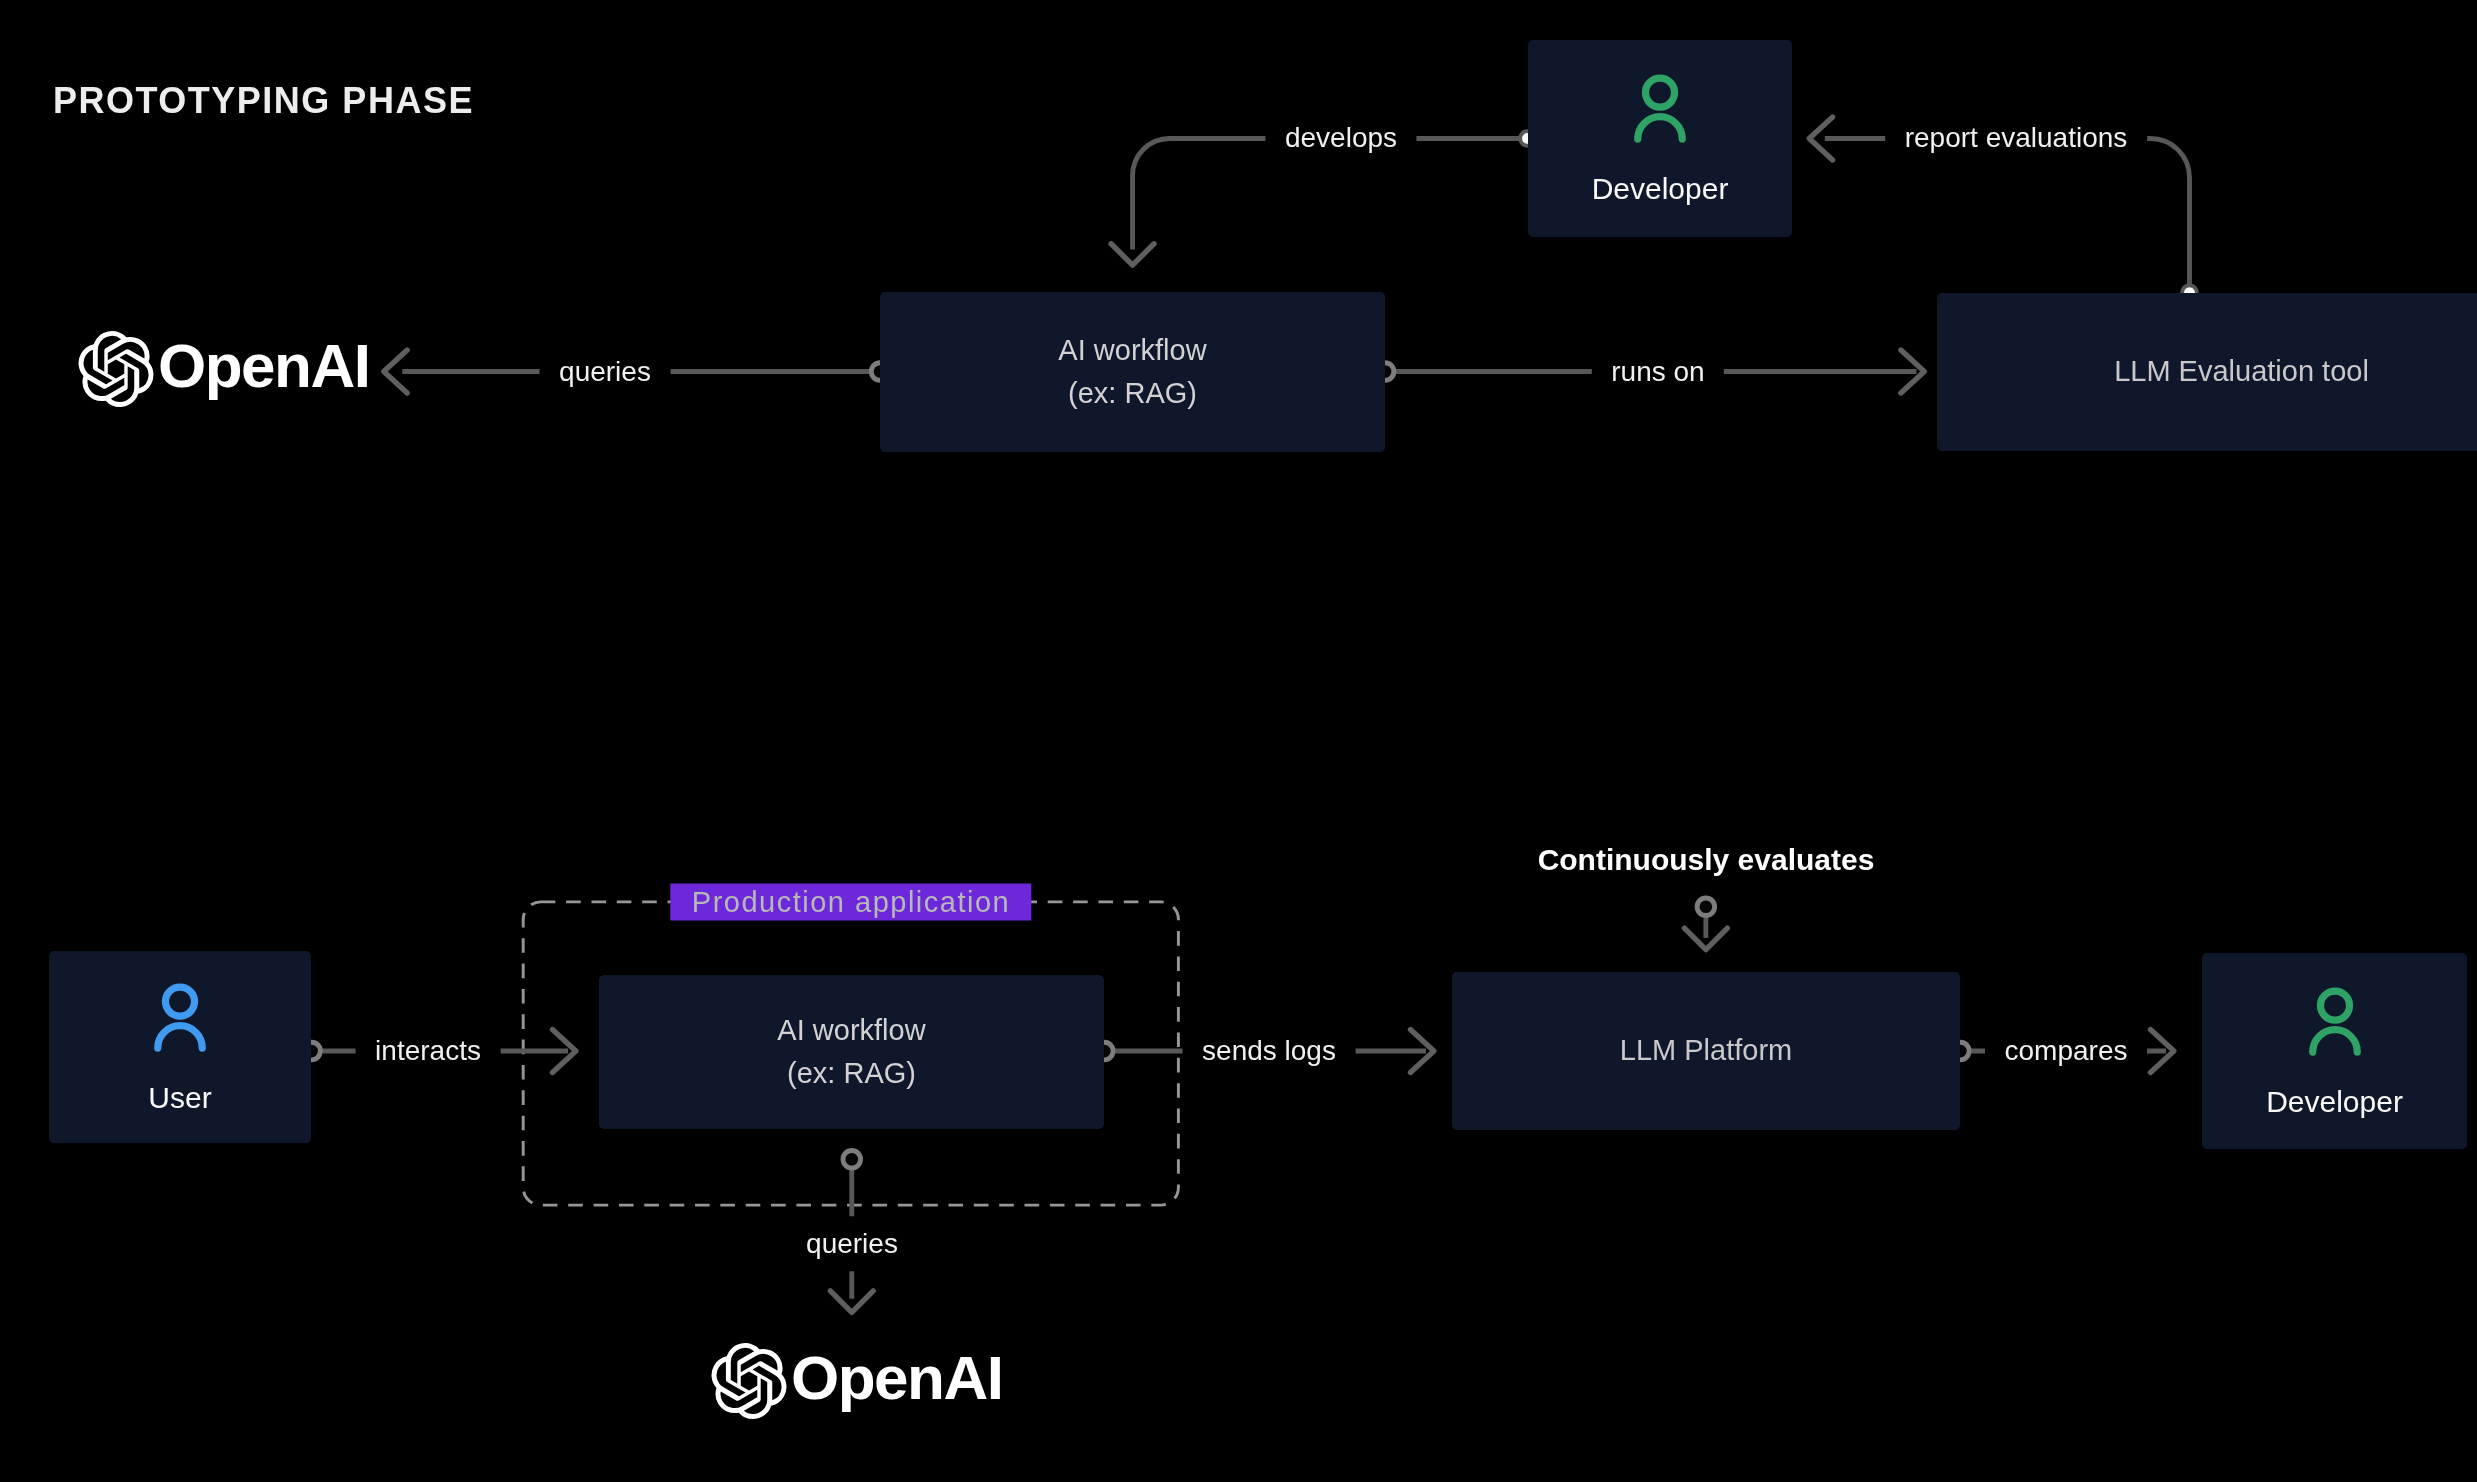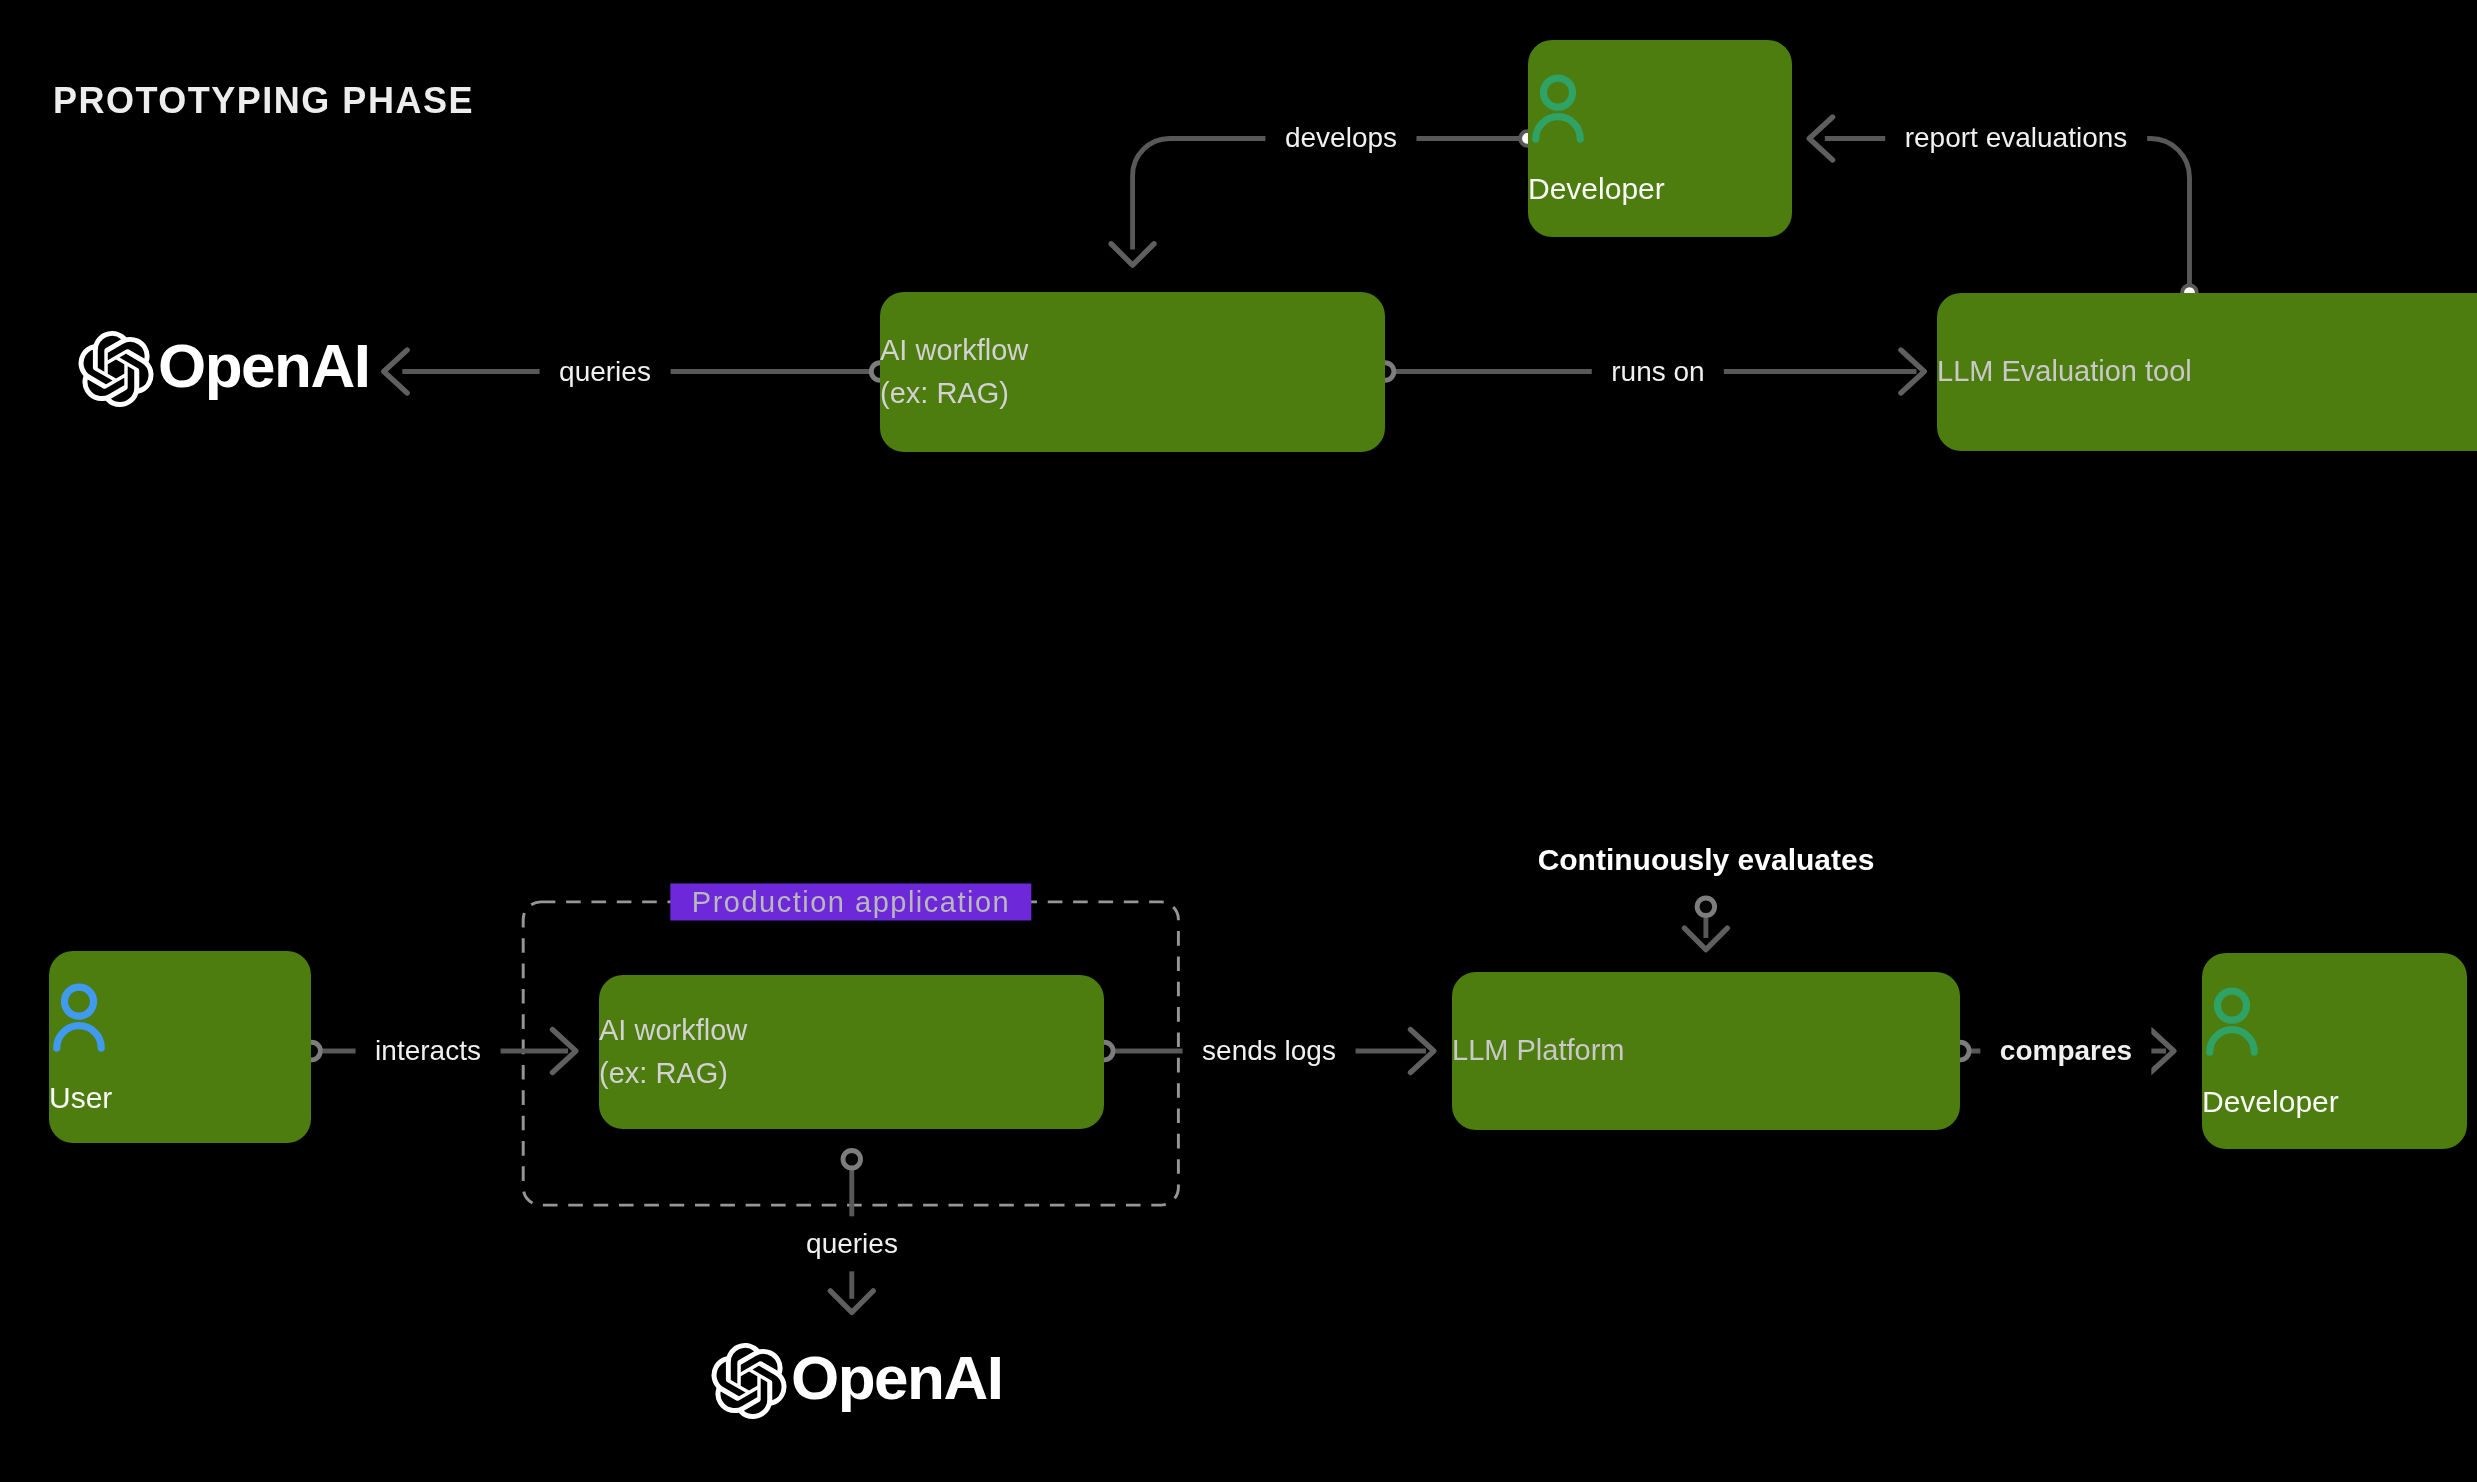--- a/index.html
+++ b/index.html
@@ -1,21 +1,21 @@
 <!DOCTYPE html>
 <html><head>
 <meta charset="utf-8">
 <style>
   html,body{margin:0;padding:0;background:#000;}
   .stage{position:relative;width:2477px;height:1482px;background:#000;overflow:hidden;
          font-family:"Liberation Sans",sans-serif;margin-left:14px;}
   .wires{position:absolute;left:0;top:0;}
   .section-title{position:absolute;color:#ededed;font-size:36px;font-weight:700;letter-spacing:1.5px;white-space:nowrap;}
-  .node{position:absolute;background:#4d7c0f;border-radius:24px;display:flex;flex-direction:column;
-        align-items:flex-start;justify-content:center;}
+  .node{position:absolute;background:#0f172a;border-radius:5px;display:flex;flex-direction:column;
+        align-items:center;justify-content:center;}
   .node-line{color:#d2d2d2;font-size:29px;line-height:1.5;text-align:center;white-space:nowrap;}
   .node-line.dimmer{color:#c9c9c9;}
   .persona{gap:25px;}
   .persona-label{color:#fafafa;font-size:30px;white-space:nowrap;}
   .edge-label{position:absolute;transform:translate(-50%,-50%);background:#000;color:#f0f0f0;
               font-size:28px;padding:11.7px 19.5px;white-space:nowrap;}
   .container-label{position:absolute;transform:translate(-50%,-50%);background:#6d28d9;color:#b8b8b8;
                    font-size:29px;letter-spacing:1.5px;padding:2px 21.5px;white-space:nowrap;}
   .cont-eval-label{position:absolute;transform:translate(-50%,-50%);color:#ffffff;font-weight:700;
                    font-size:30px;white-space:nowrap;}
@@ -126,21 +126,21 @@
       <circle cx="31" cy="22" r="15"></circle>
       <path d="M 8 70 A 23 23 0 0 1 54 70" stroke-linecap="round"></path>
     </svg>
     <div class="persona-label">Developer</div>
   </div>
 
   <div class="cont-eval-label" style="left:1692px;top:860px;">Continuously evaluates</div>
 
   <div class="edge-label" style="left:414px;top:1051px;">interacts</div>
   <div class="edge-label" style="left:1255px;top:1051px;">sends logs</div>
-  <div class="edge-label" style="left:2052px;top:1051px;font-weight:bold;">compares</div>
+  <div class="edge-label" style="left:2052px;top:1051px;">compares</div>
   <div class="edge-label" style="left:838px;top:1244px;">queries</div>
 
   <div class="openai-logo" style="left:697px;top:1342px;">
     <svg width="76" height="78" viewBox="0 0 24 24" fill="#ffffff">
       <path d="M22.2819 9.8211a5.9847 5.9847 0 0 0-.5157-4.9108 6.0462 6.0462 0 0 0-6.5098-2.9A6.0651 6.0651 0 0 0 4.9807 4.1818a5.9847 5.9847 0 0 0-3.9977 2.9 6.0462 6.0462 0 0 0 .7427 7.0966 5.98 5.98 0 0 0 .511 4.9107 6.051 6.051 0 0 0 6.5146 2.9001A5.9847 5.9847 0 0 0 13.2599 24a6.0557 6.0557 0 0 0 5.7718-4.2058 5.9894 5.9894 0 0 0 3.9977-2.9001 6.0557 6.0557 0 0 0-.7475-7.073zm-9.022 12.6081a4.4755 4.4755 0 0 1-2.8764-1.0408l.1419-.0804 4.7783-2.7582a.7948.7948 0 0 0 .3927-.6813v-6.7369l2.02 1.1686a.071.071 0 0 1 .038.052v5.5826a4.504 4.504 0 0 1-4.4945 4.4944zm-9.6607-4.1254a4.4708 4.4708 0 0 1-.5346-3.0137l.142.0852 4.783 2.7582a.7712.7712 0 0 0 .7806 0l5.8428-3.3685v2.3324a.0804.0804 0 0 1-.0332.0615L9.74 19.9502a4.4992 4.4992 0 0 1-6.1408-1.6464zM2.3408 7.8956a4.485 4.485 0 0 1 2.3655-1.9728V11.6a.7664.7664 0 0 0 .3879.6765l5.8144 3.3543-2.0201 1.1685a.0757.0757 0 0 1-.071 0l-4.8303-2.7865A4.504 4.504 0 0 1 2.3408 7.8956zm16.5963 3.8558L13.1038 8.364 15.1192 7.2a.0757.0757 0 0 1 .071 0l4.8303 2.7913a4.4944 4.4944 0 0 1-.6765 8.1042v-5.6772a.79.79 0 0 0-.407-.667zm2.0107-3.0231l-.142-.0852-4.7735-2.7818a.7759.7759 0 0 0-.7854 0L9.409 9.2297V6.8974a.0662.0662 0 0 1 .0284-.0615l4.8303-2.7866a4.4992 4.4992 0 0 1 6.6802 4.66zM8.3065 12.863l-2.02-1.1638a.0804.0804 0 0 1-.038-.0567V6.0742a4.4992 4.4992 0 0 1 7.3757-3.4537l-.142.0805L8.704 5.459a.7948.7948 0 0 0-.3927.6813zm1.0976-2.3654l2.602-1.4998 2.6069 1.4998v2.9994l-2.5974 1.4997-2.6067-1.4997z"></path>
     </svg>
     <div class="openai-word">OpenAI</div>
   </div>
 
 </div>

